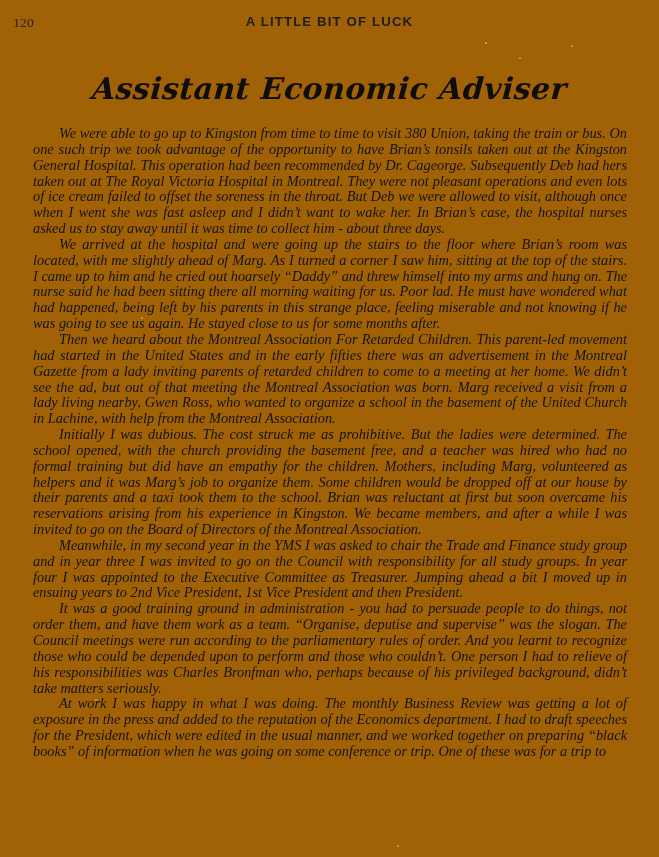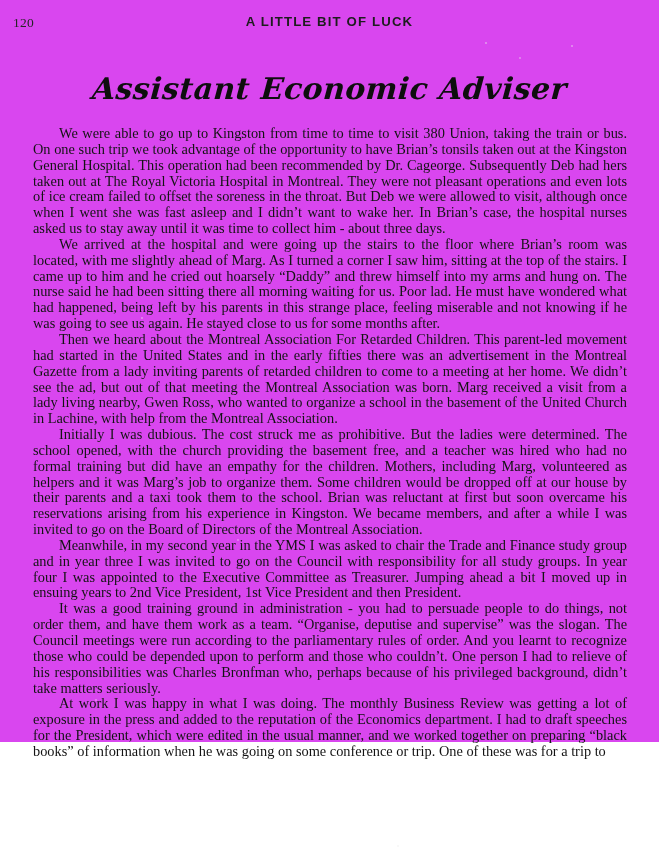--- a/index.html
+++ b/index.html
@@ -15,22 +15,22 @@
     font-family: "Liberation Serif", "DejaVu Serif", serif;
     color: #151515;
     position: relative;
   }
 
   .page {
     position: absolute;
     left: 0;
     top: 0;
     width: 659px;
-    height: 742px;
-    background: #d946ef;
+    height: 857px;
+    background: #a16207;
   }
 
   
   .running-head {
     position: absolute;
     left: 0;
     top: 14px;
     width: 659px;
     height: 18px;
   }
@@ -87,20 +87,21 @@
     text-justify: inter-word;
     font-size: 14.35px;
     line-height: 15.85px;
     color: #131313;
     hyphens: none;
   }
   .body-text p {
     margin: 0;
     text-indent: 26px;
     text-align: justify;
+    font-style: italic;
   }
   .body-text p:last-child {
     text-align: justify;
   }
 
   
   .speckles {
     position: absolute;
     left: 0; top: 0;
     width: 659px; height: 857px;

